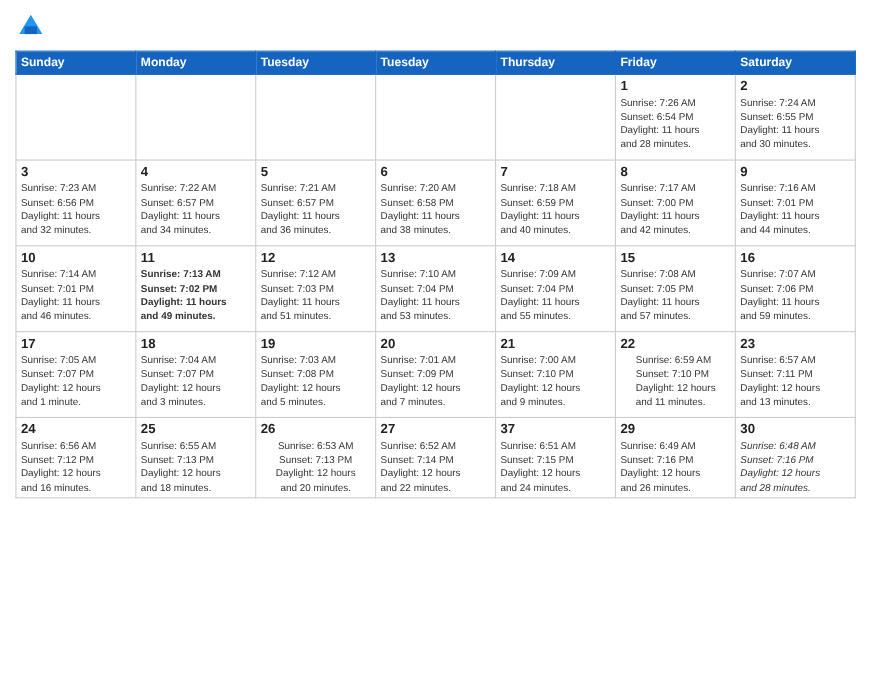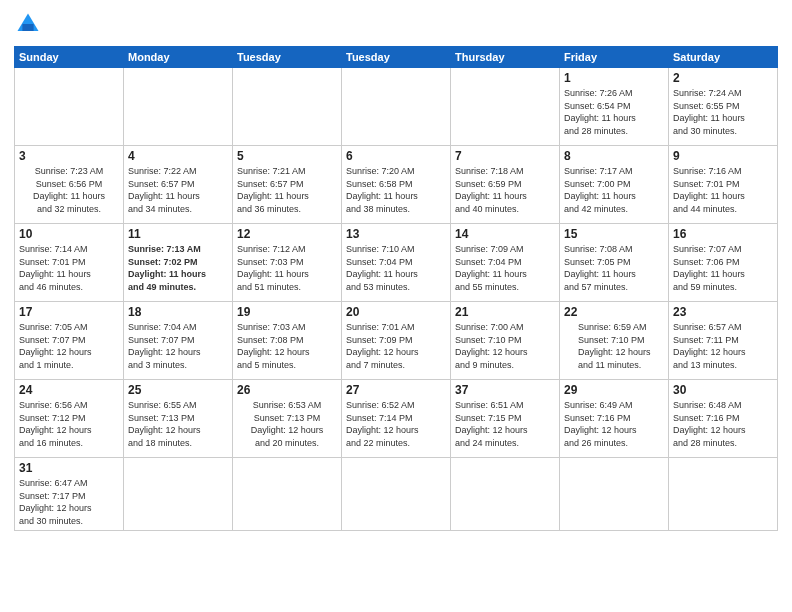--- a/index.html
+++ b/index.html
@@ -145,21 +145,21 @@
             <span class="day-num">2</span>
             <div class="day-info" style="white-space: pre-line;">Sunrise: 7:24 AM
 Sunset: 6:55 PM
 Daylight: 11 hours
 and 30 minutes.</div>
           </td>
         </tr>
         <tr>
           <td>
             <span class="day-num">3</span>
-            <div class="day-info" style="white-space: pre-line; text-align: center;">Sunrise: 7:23 AM
+            <div class="day-info" style="white-space: pre-line;">Sunrise: 7:23 AM
 Sunset: 6:56 PM
 Daylight: 11 hours
 and 32 minutes.</div>
           </td>
           <td>
             <span class="day-num">4</span>
             <div class="day-info" style="white-space: pre-line;">Sunrise: 7:22 AM
 Sunset: 6:57 PM
 Daylight: 11 hours
 and 34 minutes.</div>
@@ -340,36 +340,21 @@
           </td>
           <td>
             <span class="day-num">29</span>
             <div class="day-info" style="white-space: pre-line;">Sunrise: 6:49 AM
 Sunset: 7:16 PM
 Daylight: 12 hours
 and 26 minutes.</div>
           </td>
           <td>
             <span class="day-num">30</span>
-            <div class="day-info" style="white-space: pre-line;">Sunrise: 6:48 AM
+            <div class="day-info" style="white-space: pre-line; font-style: italic;">Sunrise: 6:48 AM
 Sunset: 7:16 PM
 Daylight: 12 hours
 and 28 minutes.</div>
           </td>
-        </tr>
-        <tr>
-          <td>
-            <span class="day-num">31</span>
-            <div class="day-info" style="white-space: pre-line;">Sunrise: 6:47 AM
-Sunset: 7:17 PM
-Daylight: 12 hours
-and 30 minutes.</div>
-          </td>
-          <td class="empty-cell"></td>
-          <td class="empty-cell"></td>
-          <td class="empty-cell"></td>
-          <td class="empty-cell"></td>
-          <td class="empty-cell"></td>
-          <td class="empty-cell"></td>
         </tr>
       </tbody>
   </table>
 </div>
 
 </body></html>

